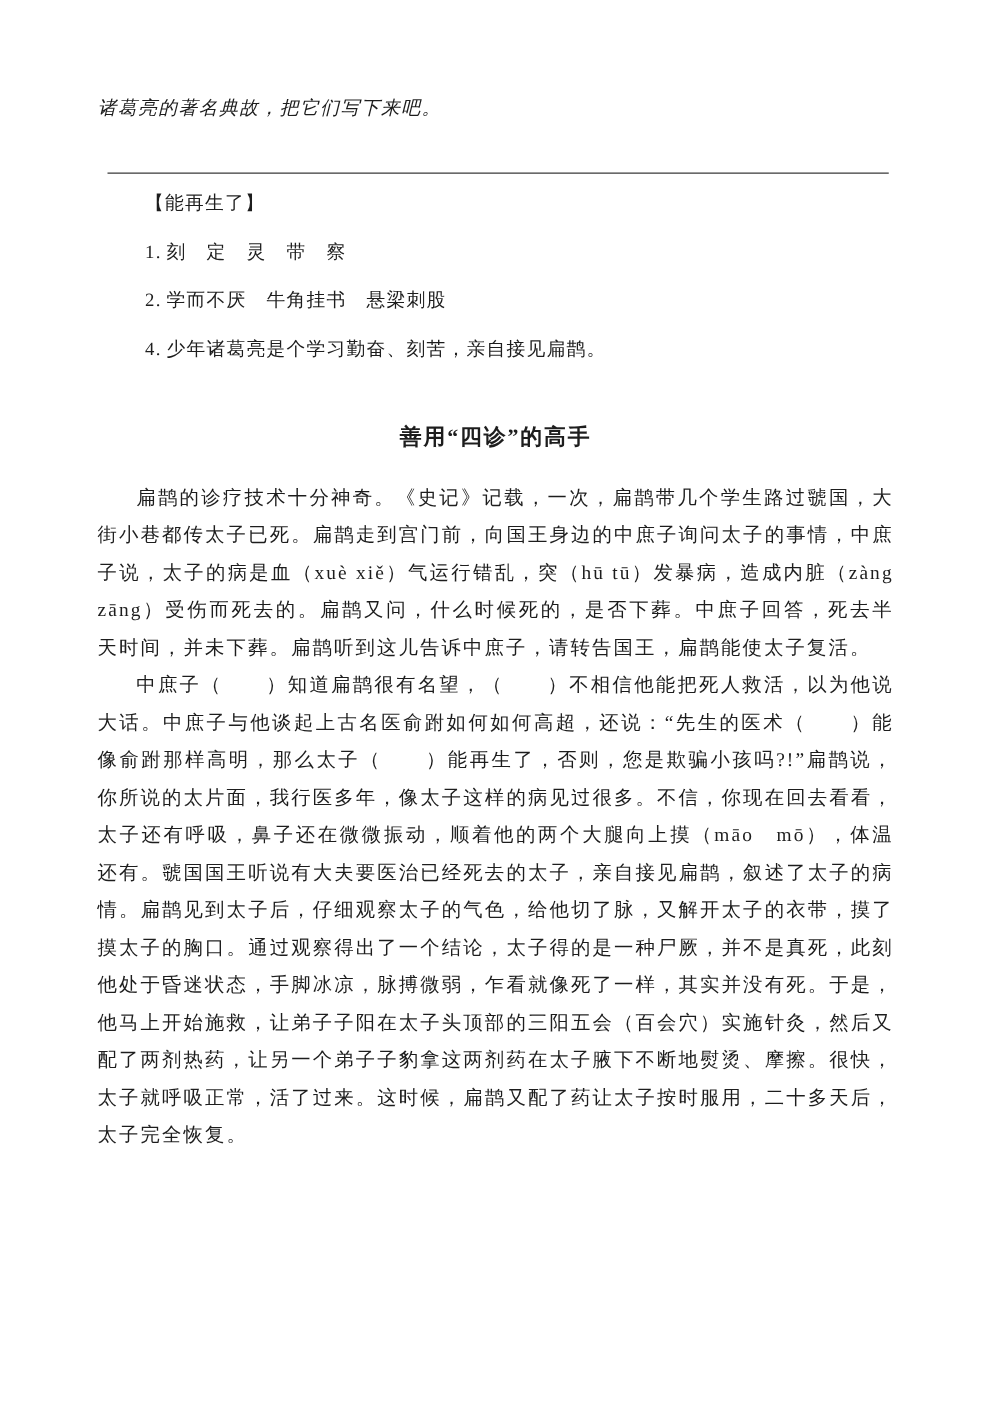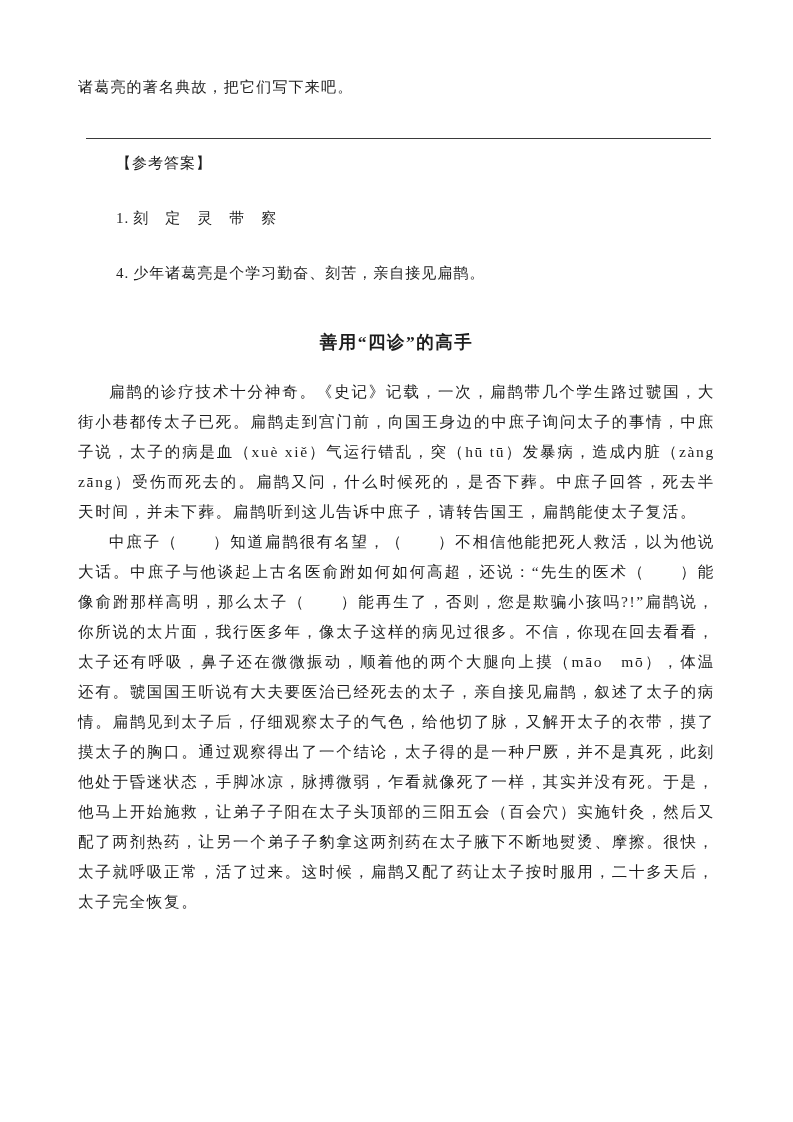--- a/index.html
+++ b/index.html
@@ -14,37 +14,38 @@
     background: #ffffff;
     padding: 76px 78px 60px 78px;
     font-family: "Liberation Serif", "DejaVu Serif", serif;
     color: #1d1d1d;
   }
   .intro {
     margin: 0;
     font-size: 15px;
     letter-spacing: 1.2px;
     line-height: 22px;
+    font-style: italic;
   }
   .divider {
     border: none;
     border-top: 1.6px solid #3a3a3a;
     margin: 40px 4px 14px 8px;
   }
   .answers {
     padding-left: 38px;
   }
   .answers-header {
     margin: 12px 0 0 0;
     font-size: 15px;
     letter-spacing: 1px;
     line-height: 20px;
   }
   .answer-item {
-    margin: 35px 0 0 0;
+    margin: 19px 0 0 0;
     font-size: 15px;
     letter-spacing: 1px;
     line-height: 20px;
   }
   .answer-item .num {
     font-family: "Liberation Serif", "DejaVu Serif", serif;
     margin-right: 4px;
   }
   .article-title {
     margin: 46px 0 0 0;
@@ -70,24 +71,27 @@
 </head>
 <body>
 
 <div class="page">
 
   <p class="intro">诸葛亮的著名典故，把它们写下来吧。</p>
 
   <hr class="divider">
 
   <div class="answers">
-    <p class="answers-header">【参考答案】</p>
+    <p class="answers-header">【能再生了】</p>
 
     <p class="answer-item">
       <span class="num">1.</span><span>刻　定　灵　带　察</span>
+    </p>
+    <p class="answer-item">
+      <span class="num">2.</span><span>学而不厌　牛角挂书　悬梁刺股</span>
     </p>
     <p class="answer-item">
       <span class="num">4.</span><span>少年诸葛亮是个学习勤奋、刻苦，亲自接见扁鹊。</span>
     </p>
   </div>
 
   <h2 class="article-title">善用“四诊”的高手</h2>
 
   <div class="article-body">
     <p class="para">扁鹊的诊疗技术十分神奇。《史记》记载，一次，扁鹊带几个学生路过虢国，大街小巷都传太子已死。扁鹊走到宫门前，向国王身边的中庶子询问太子的事情，中庶子说，太子的病是血（xuè xiě）气运行错乱，突（hū tū）发暴病，造成内脏（zàng zāng）受伤而死去的。扁鹊又问，什么时候死的，是否下葬。中庶子回答，死去半天时间，并未下葬。扁鹊听到这儿告诉中庶子，请转告国王，扁鹊能使太子复活。</p>

